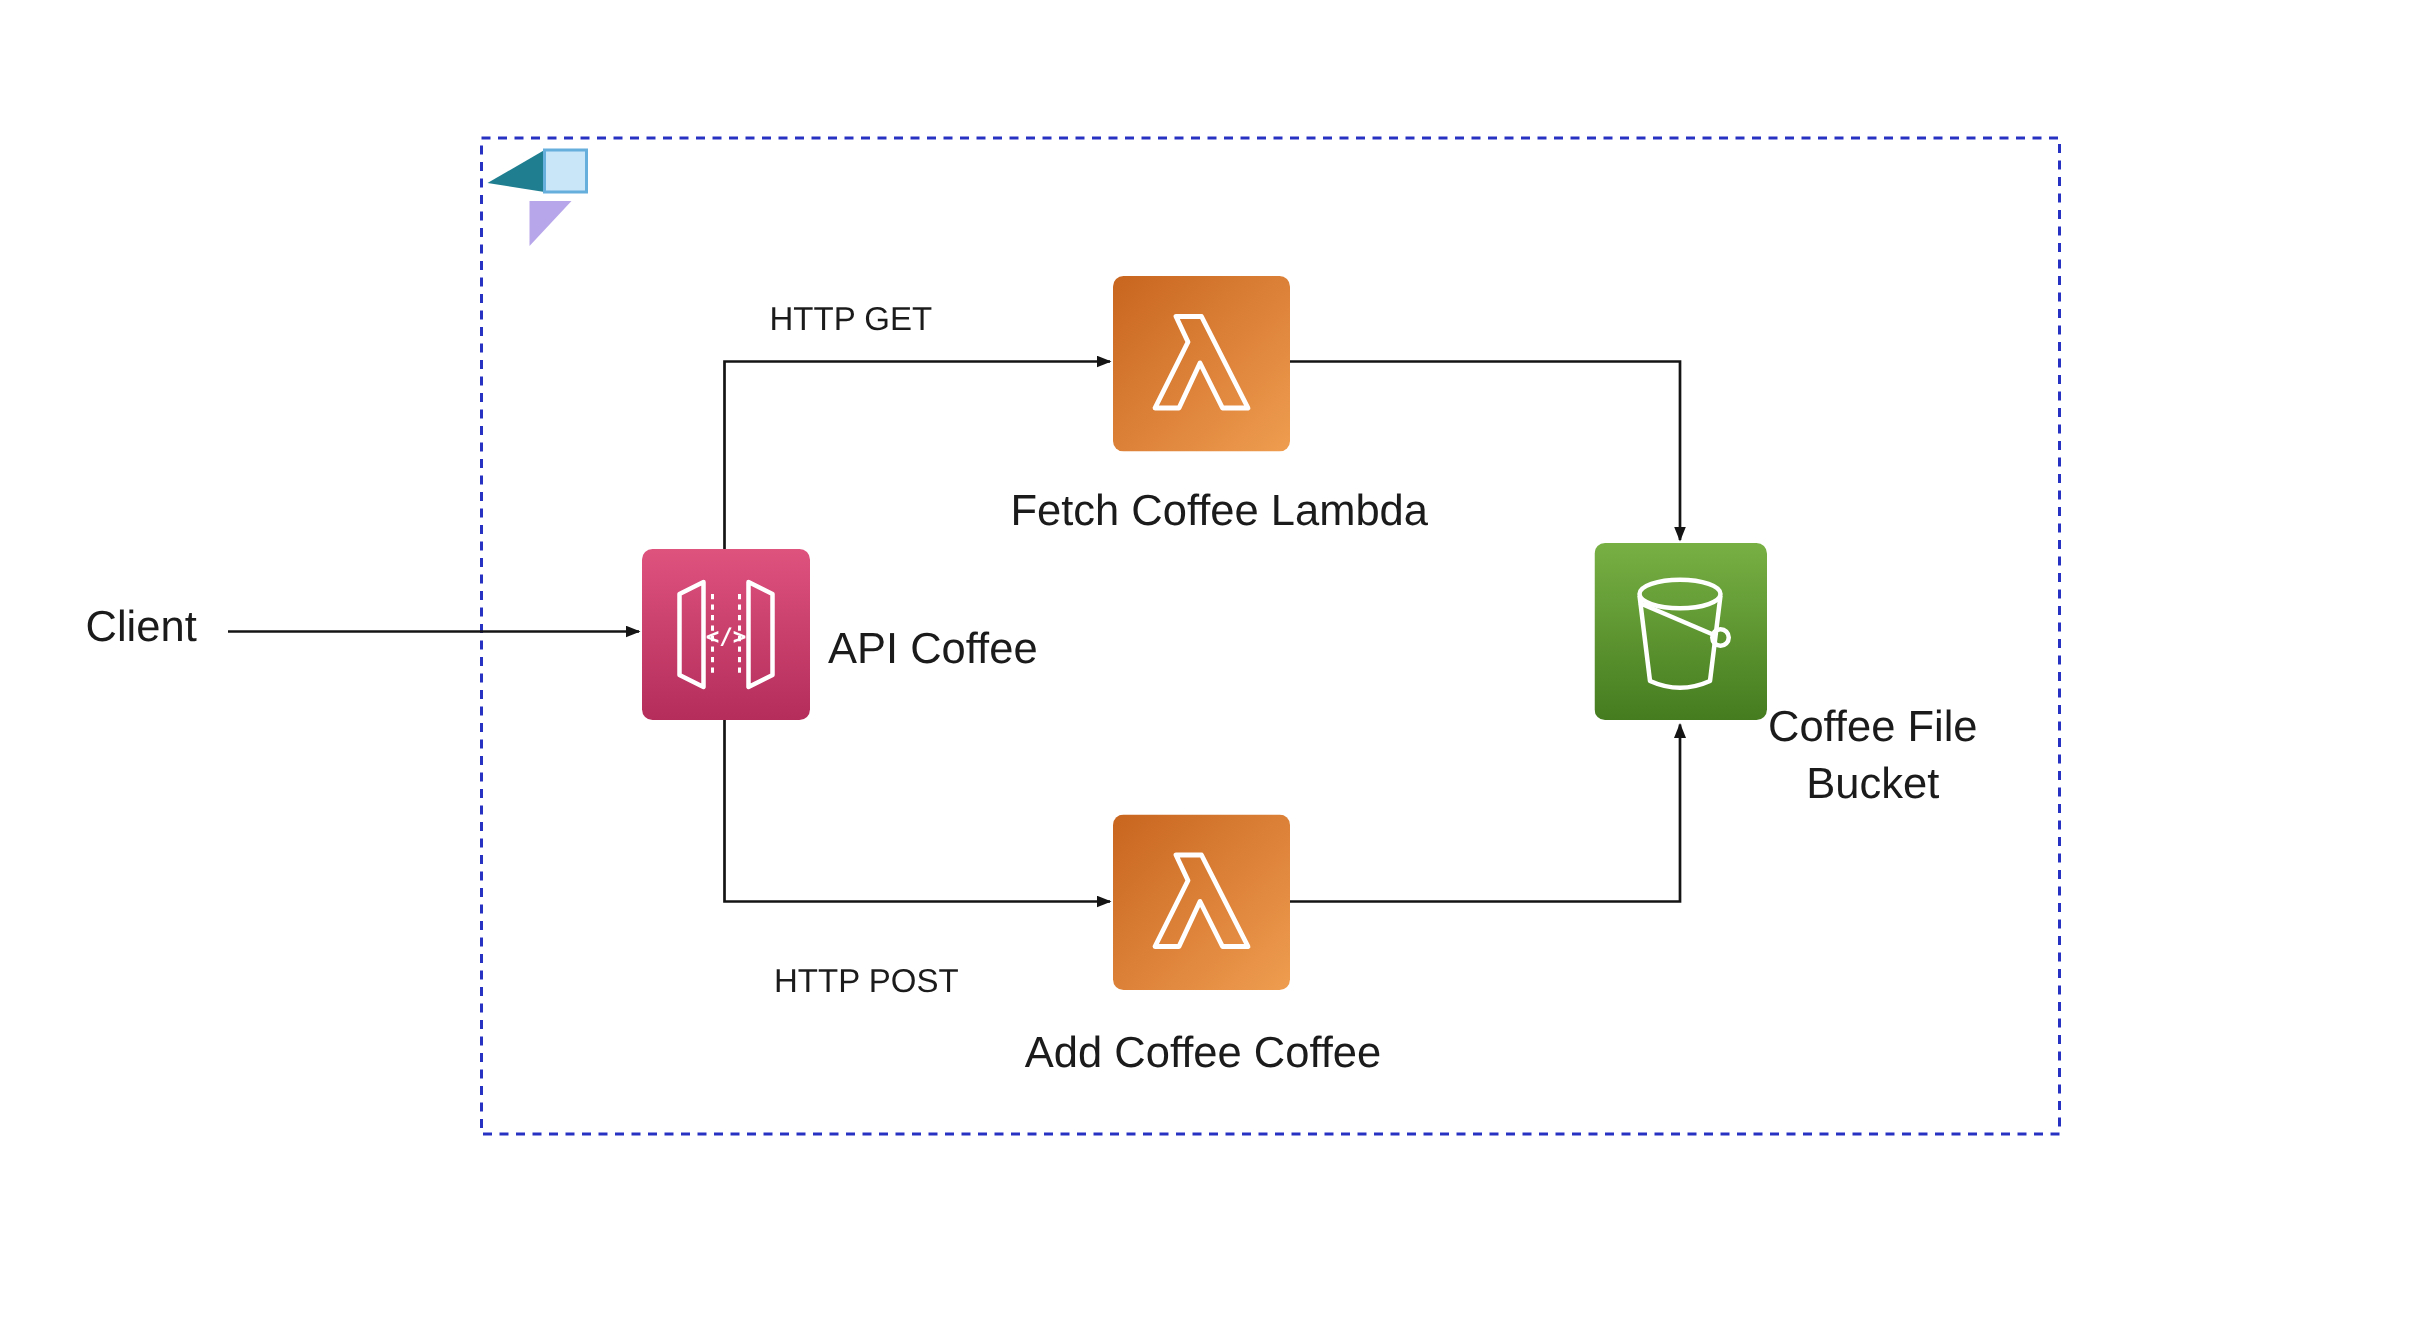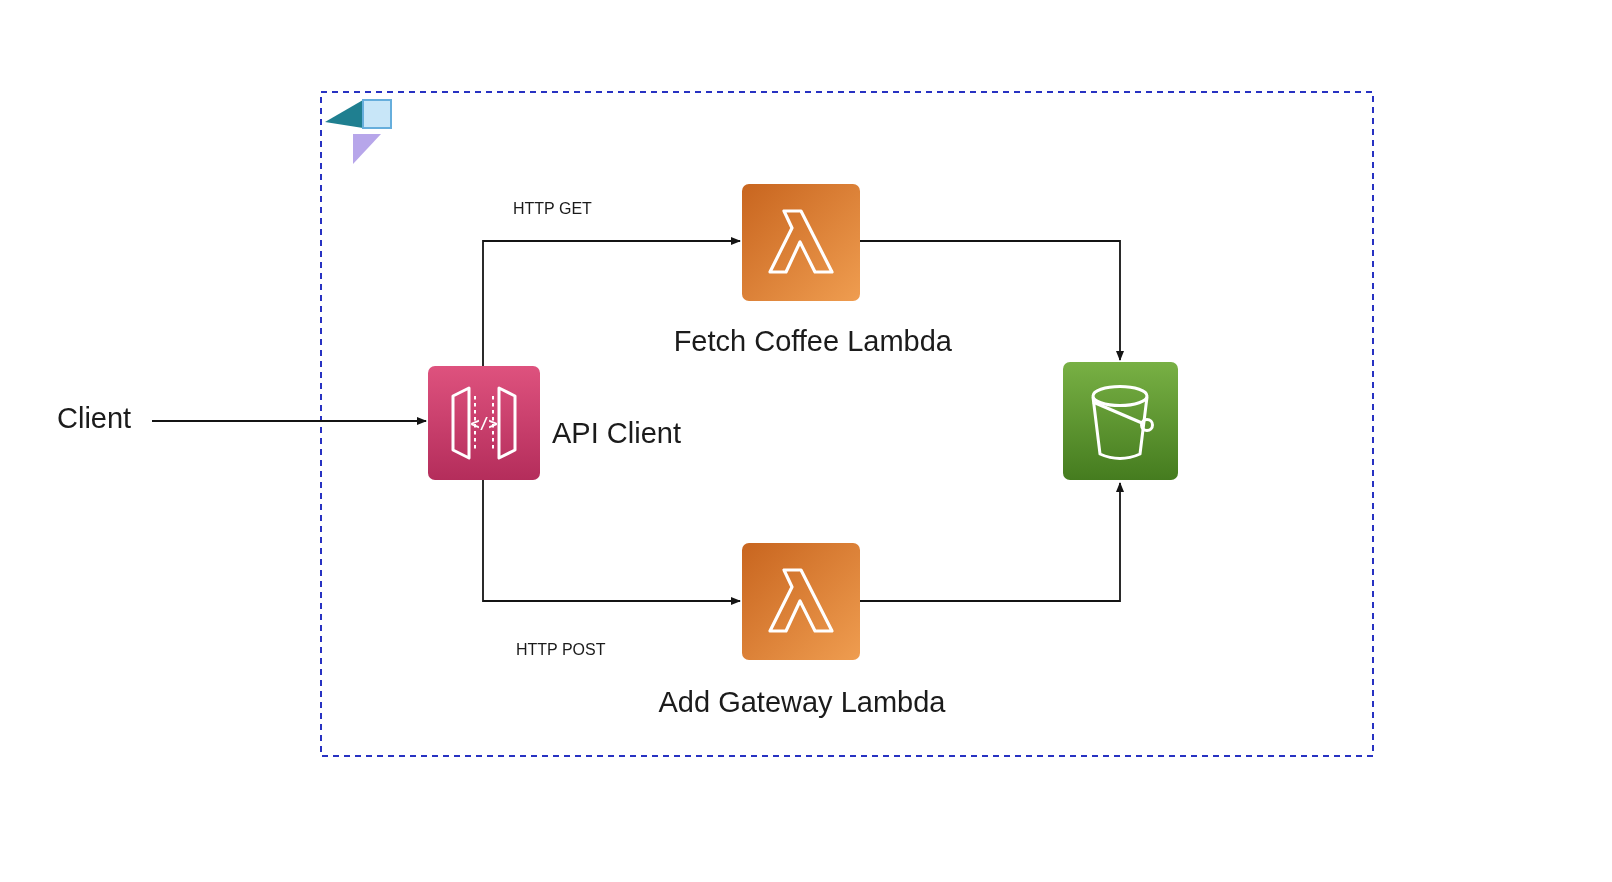--- a/index.html
+++ b/index.html
@@ -29,21 +29,21 @@
     position:absolute;
     font-size:29px;
     font-weight:500;
     color:var(--text, #1b1b1b);
     white-space:nowrap;
   }
   .txt.center { text-align:center; white-space:normal; }
 
   .edge-label {
     position:absolute;
-    font-size:16px;
+    font-size:22px;
     font-weight:500;
     color:var(--text, #1b1b1b);
     white-space:nowrap;
   }
 
   .logo { position:absolute; left:323px; top:96px; }
 
   .bucket-label { line-height:1.32; }
 </style>
 </head>
@@ -86,21 +86,21 @@
         </linearGradient>
       </defs>
       <rect width="112" height="114" rx="7" fill="url(#gwGrad)"></rect>
       <path d="M41,22 L25,30 L25,84 L41,92 Z" fill="none" stroke="#fff" stroke-width="3" stroke-linejoin="round"></path>
       <path d="M71,22 L87,30 L87,84 L71,92 Z" fill="none" stroke="#fff" stroke-width="3" stroke-linejoin="round"></path>
       <line x1="47" y1="30" x2="47" y2="84" stroke="#fff" stroke-width="2" stroke-dasharray="3.5 3.5"></line>
       <line x1="65" y1="30" x2="65" y2="84" stroke="#fff" stroke-width="2" stroke-dasharray="3.5 3.5"></line>
       <text x="56" y="63" text-anchor="middle" fill="#fff" font-size="15" font-weight="bold" font-family="DejaVu Sans Mono, monospace">&lt;/&gt;</text>
     </svg>
   </div>
-  <div class="txt" style="left:552px; top:417px;">API Client</div>
+  <div class="txt" style="left:552px; top:417px;">API Coffee</div>
 
   <div class="node-icon" style="left:742px; top:184px;">
     <svg width="118" height="117" viewBox="0 0 118 117">
       <defs>
         <linearGradient id="lamGradA" x1="0" y1="0" x2="1" y2="1">
           <stop offset="0" style="stop-color:var(--lambda-top,#C8651F)"></stop>
           <stop offset="1" style="stop-color:var(--lambda-bottom,#EF9D50)"></stop>
         </linearGradient>
       </defs>
       <rect width="118" height="117" rx="7" fill="url(#lamGradA)"></rect>
@@ -114,34 +114,35 @@
       <defs>
         <linearGradient id="lamGradB" x1="0" y1="0" x2="1" y2="1">
           <stop offset="0" style="stop-color:var(--lambda-top,#C8651F)"></stop>
           <stop offset="1" style="stop-color:var(--lambda-bottom,#EF9D50)"></stop>
         </linearGradient>
       </defs>
       <rect width="118" height="117" rx="7" fill="url(#lamGradB)"></rect>
       <path d="M42,27 L59,27 L90,88 L73,88 L58,58 L44,88 L28,88 L50,44 Z" fill="none" stroke="#fff" stroke-width="3.2" stroke-linejoin="round"></path>
     </svg>
   </div>
-  <div class="txt center" style="left:652px; top:686px; width:300px;">Add Gateway Lambda</div>
+  <div class="txt center" style="left:652px; top:686px; width:300px;">Add Coffee Coffee</div>
 
   <div class="node-icon" style="left:1063px; top:362px;">
     <svg width="115" height="118" viewBox="0 0 115 118">
       <defs>
         <linearGradient id="s3Grad" x1="0" y1="0" x2="0" y2="1">
           <stop offset="0" style="stop-color:var(--bucket-top,#78B044)"></stop>
           <stop offset="1" style="stop-color:var(--bucket-bottom,#457C1F)"></stop>
         </linearGradient>
       </defs>
       <rect width="115" height="118" rx="7" fill="url(#s3Grad)"></rect>
       <ellipse cx="57" cy="34" rx="27" ry="9.5" fill="none" stroke="#fff" stroke-width="3"></ellipse>
       <path d="M30,35 L37,92 Q57,101 77,92 L84,35" fill="none" stroke="#fff" stroke-width="3" stroke-linejoin="round"></path>
       <path d="M30,40 L79,61" fill="none" stroke="#fff" stroke-width="3"></path>
       <circle cx="84" cy="63" r="5.5" fill="none" stroke="#fff" stroke-width="3"></circle>
     </svg>
   </div>
+  <div class="txt center bucket-label" style="left:1161px; top:466px; width:175px;">Coffee File Bucket</div>
 
   <div class="edge-label" style="left:513px; top:200px;">HTTP GET</div>
   <div class="edge-label" style="left:516px; top:641px;text-align:center;">HTTP POST</div>
 
 </div>
 
 </body></html>

